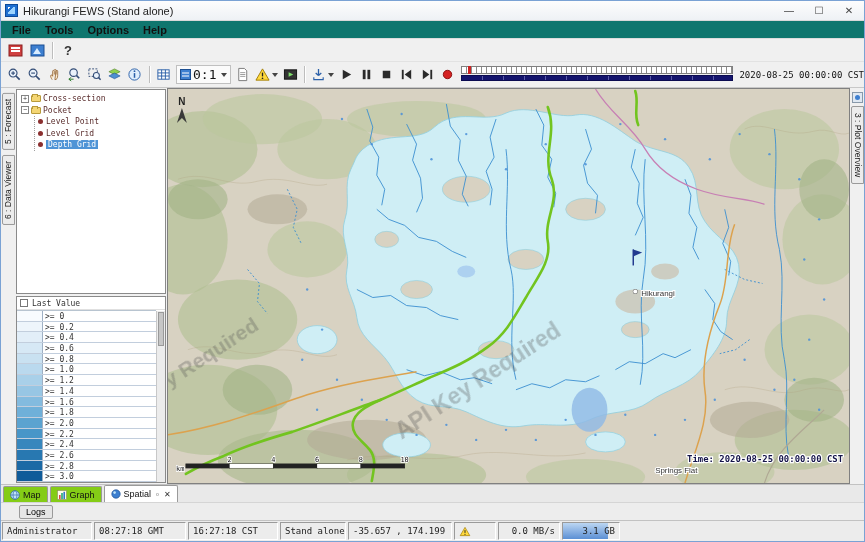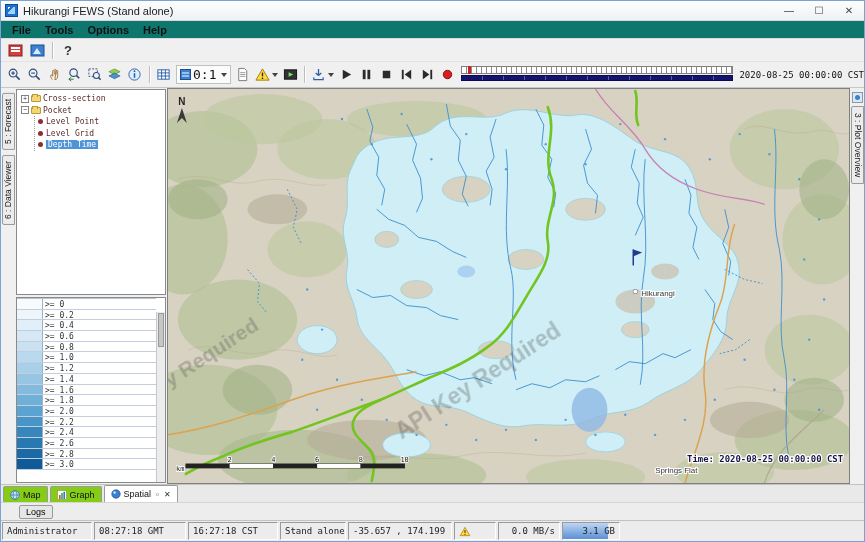--- a/index.html
+++ b/index.html
@@ -310,26 +310,30 @@
           <div class="tree-row">
             <span class="tw-dot"></span>
             <span>Level Point</span>
           </div>
           <div class="tree-row">
             <span class="tw-dot"></span>
             <span>Level Grid</span>
           </div>
           <div class="tree-row">
             <span class="tw-dot"></span>
-            <span class="tree-sel">Depth Time</span>
+            <span class="tree-sel">Depth Grid</span>
           </div>
         </div>
       </div>
 
       <div class="legend-panel">
+        <div class="legend-header">
+          <span class="legend-check"></span>
+          <span>Last Value</span>
+        </div>
         <div class="legend-table">
             <div class="legend-row">
               <div class="legend-swatch" style="background: rgb(248, 251, 254);"></div>
               <div class="legend-label">&gt;= 0</div>
             </div>
             <div class="legend-row">
               <div class="legend-swatch" style="background: rgb(238, 245, 251);"></div>
               <div class="legend-label">&gt;= 0.2</div>
             </div>
             <div class="legend-row">

